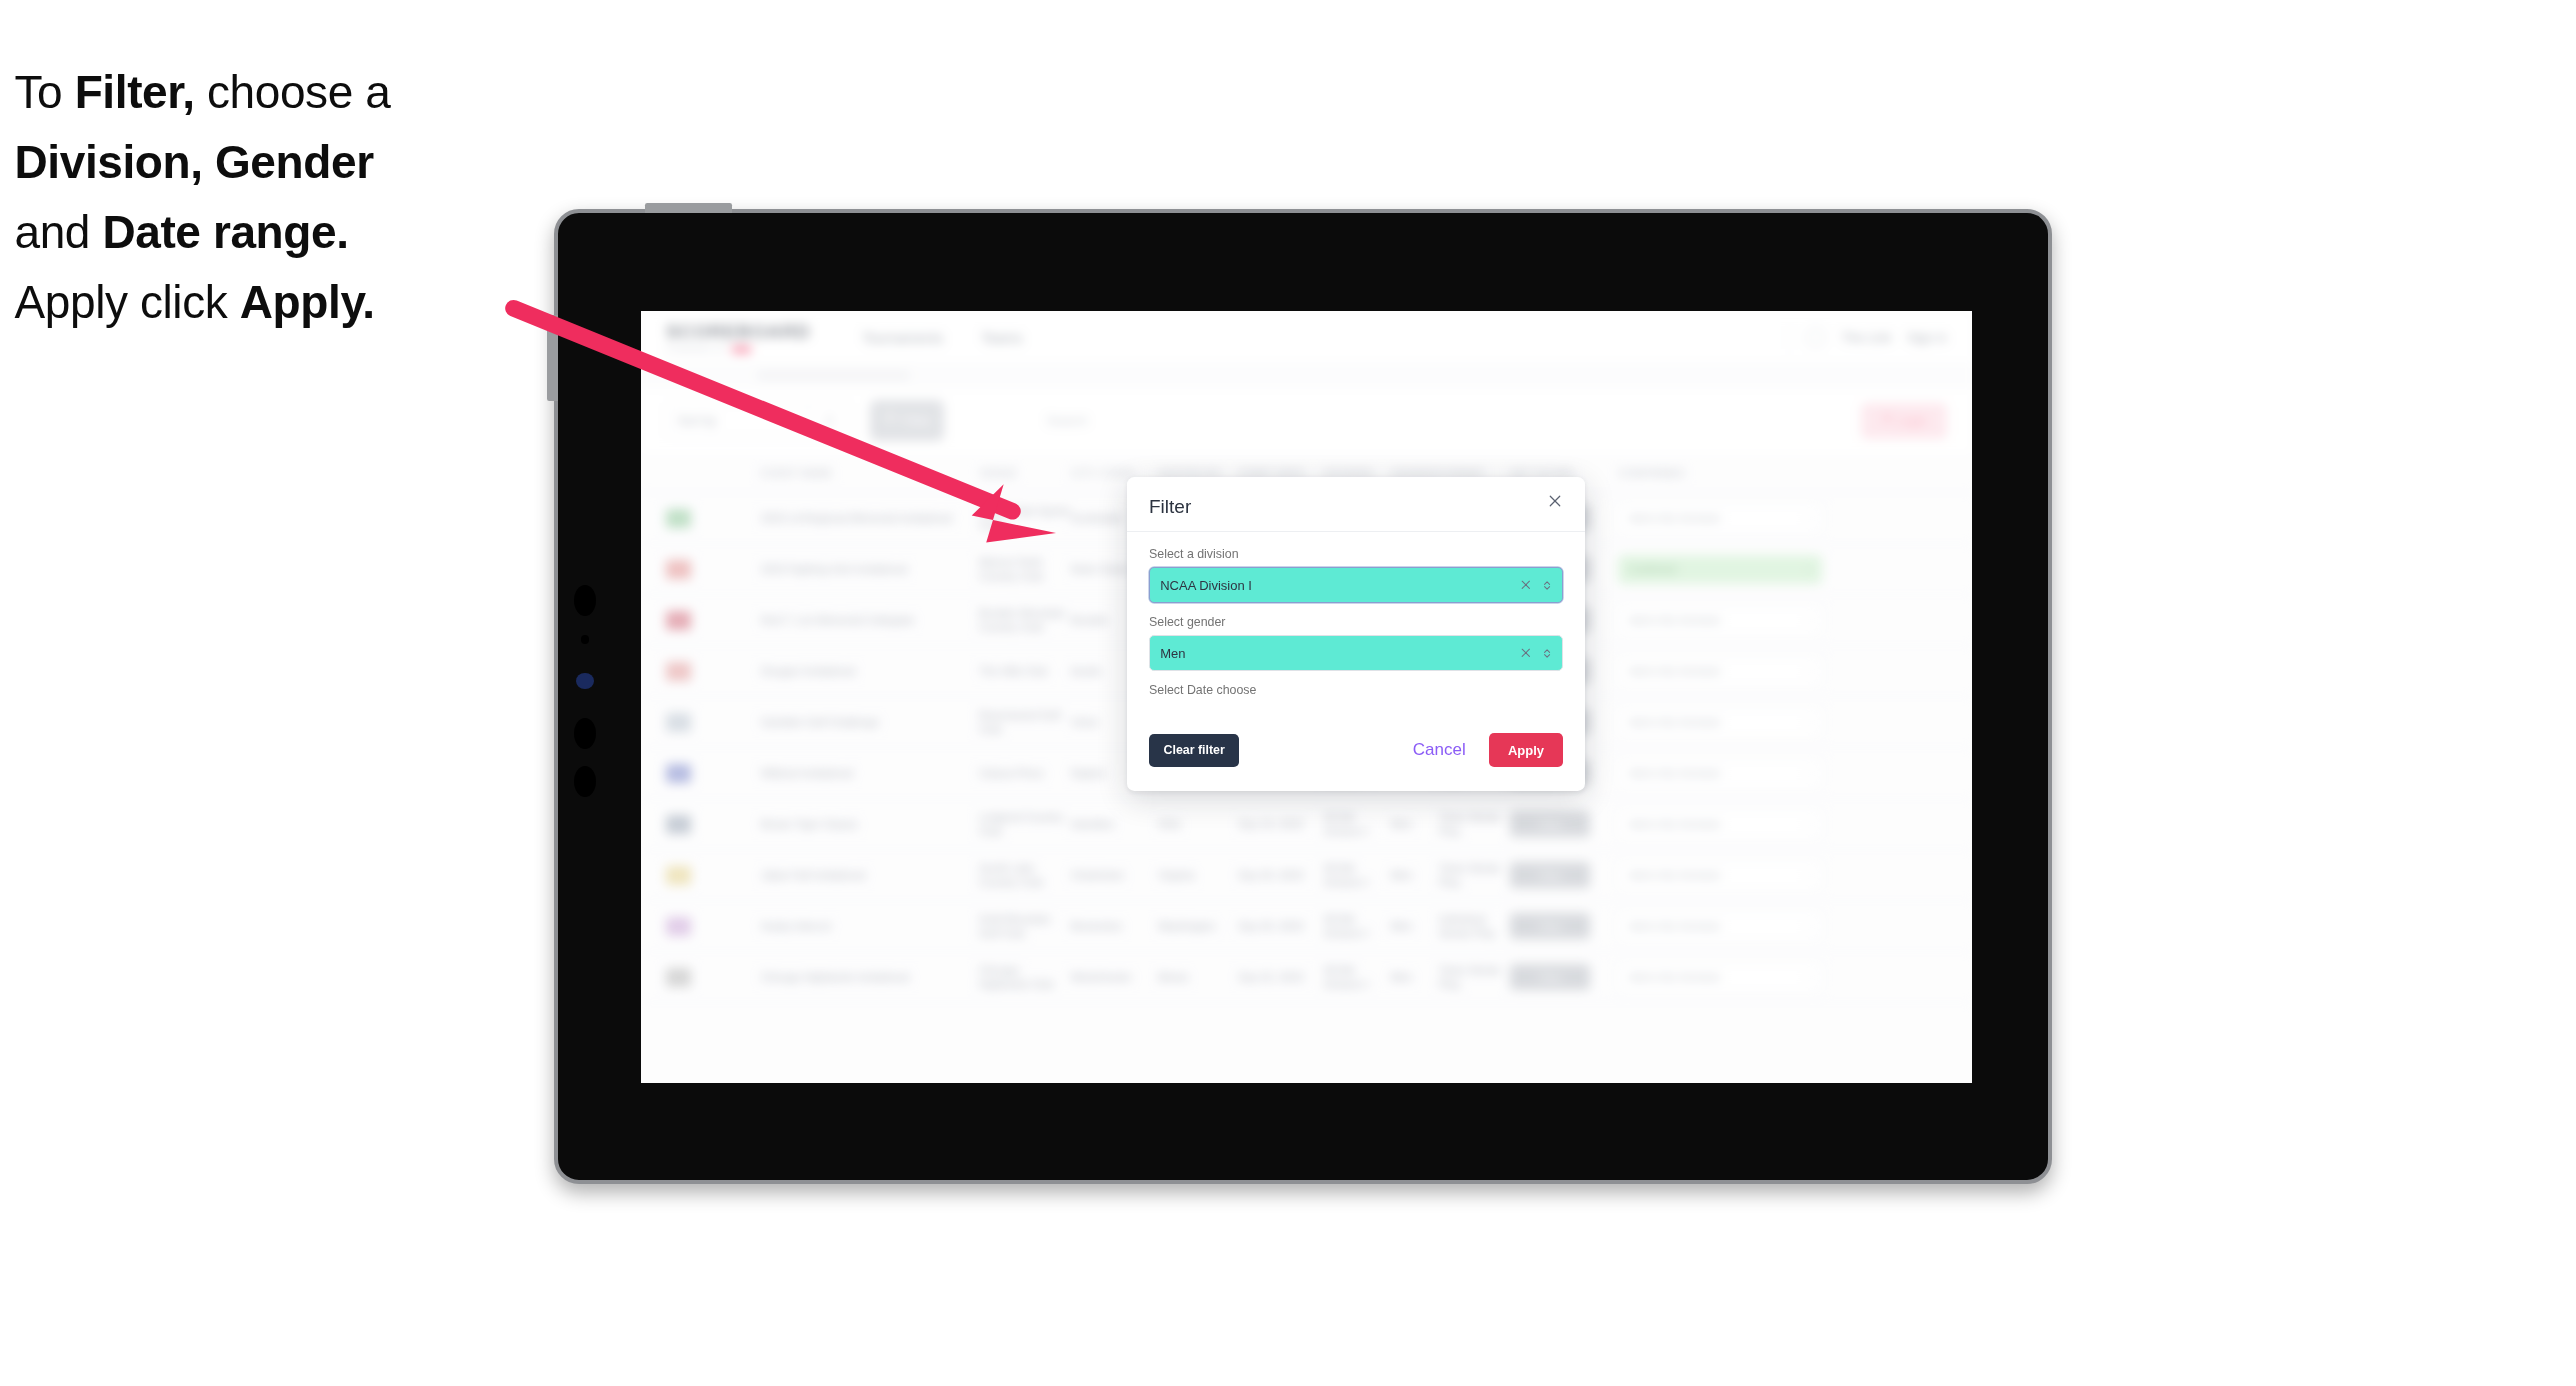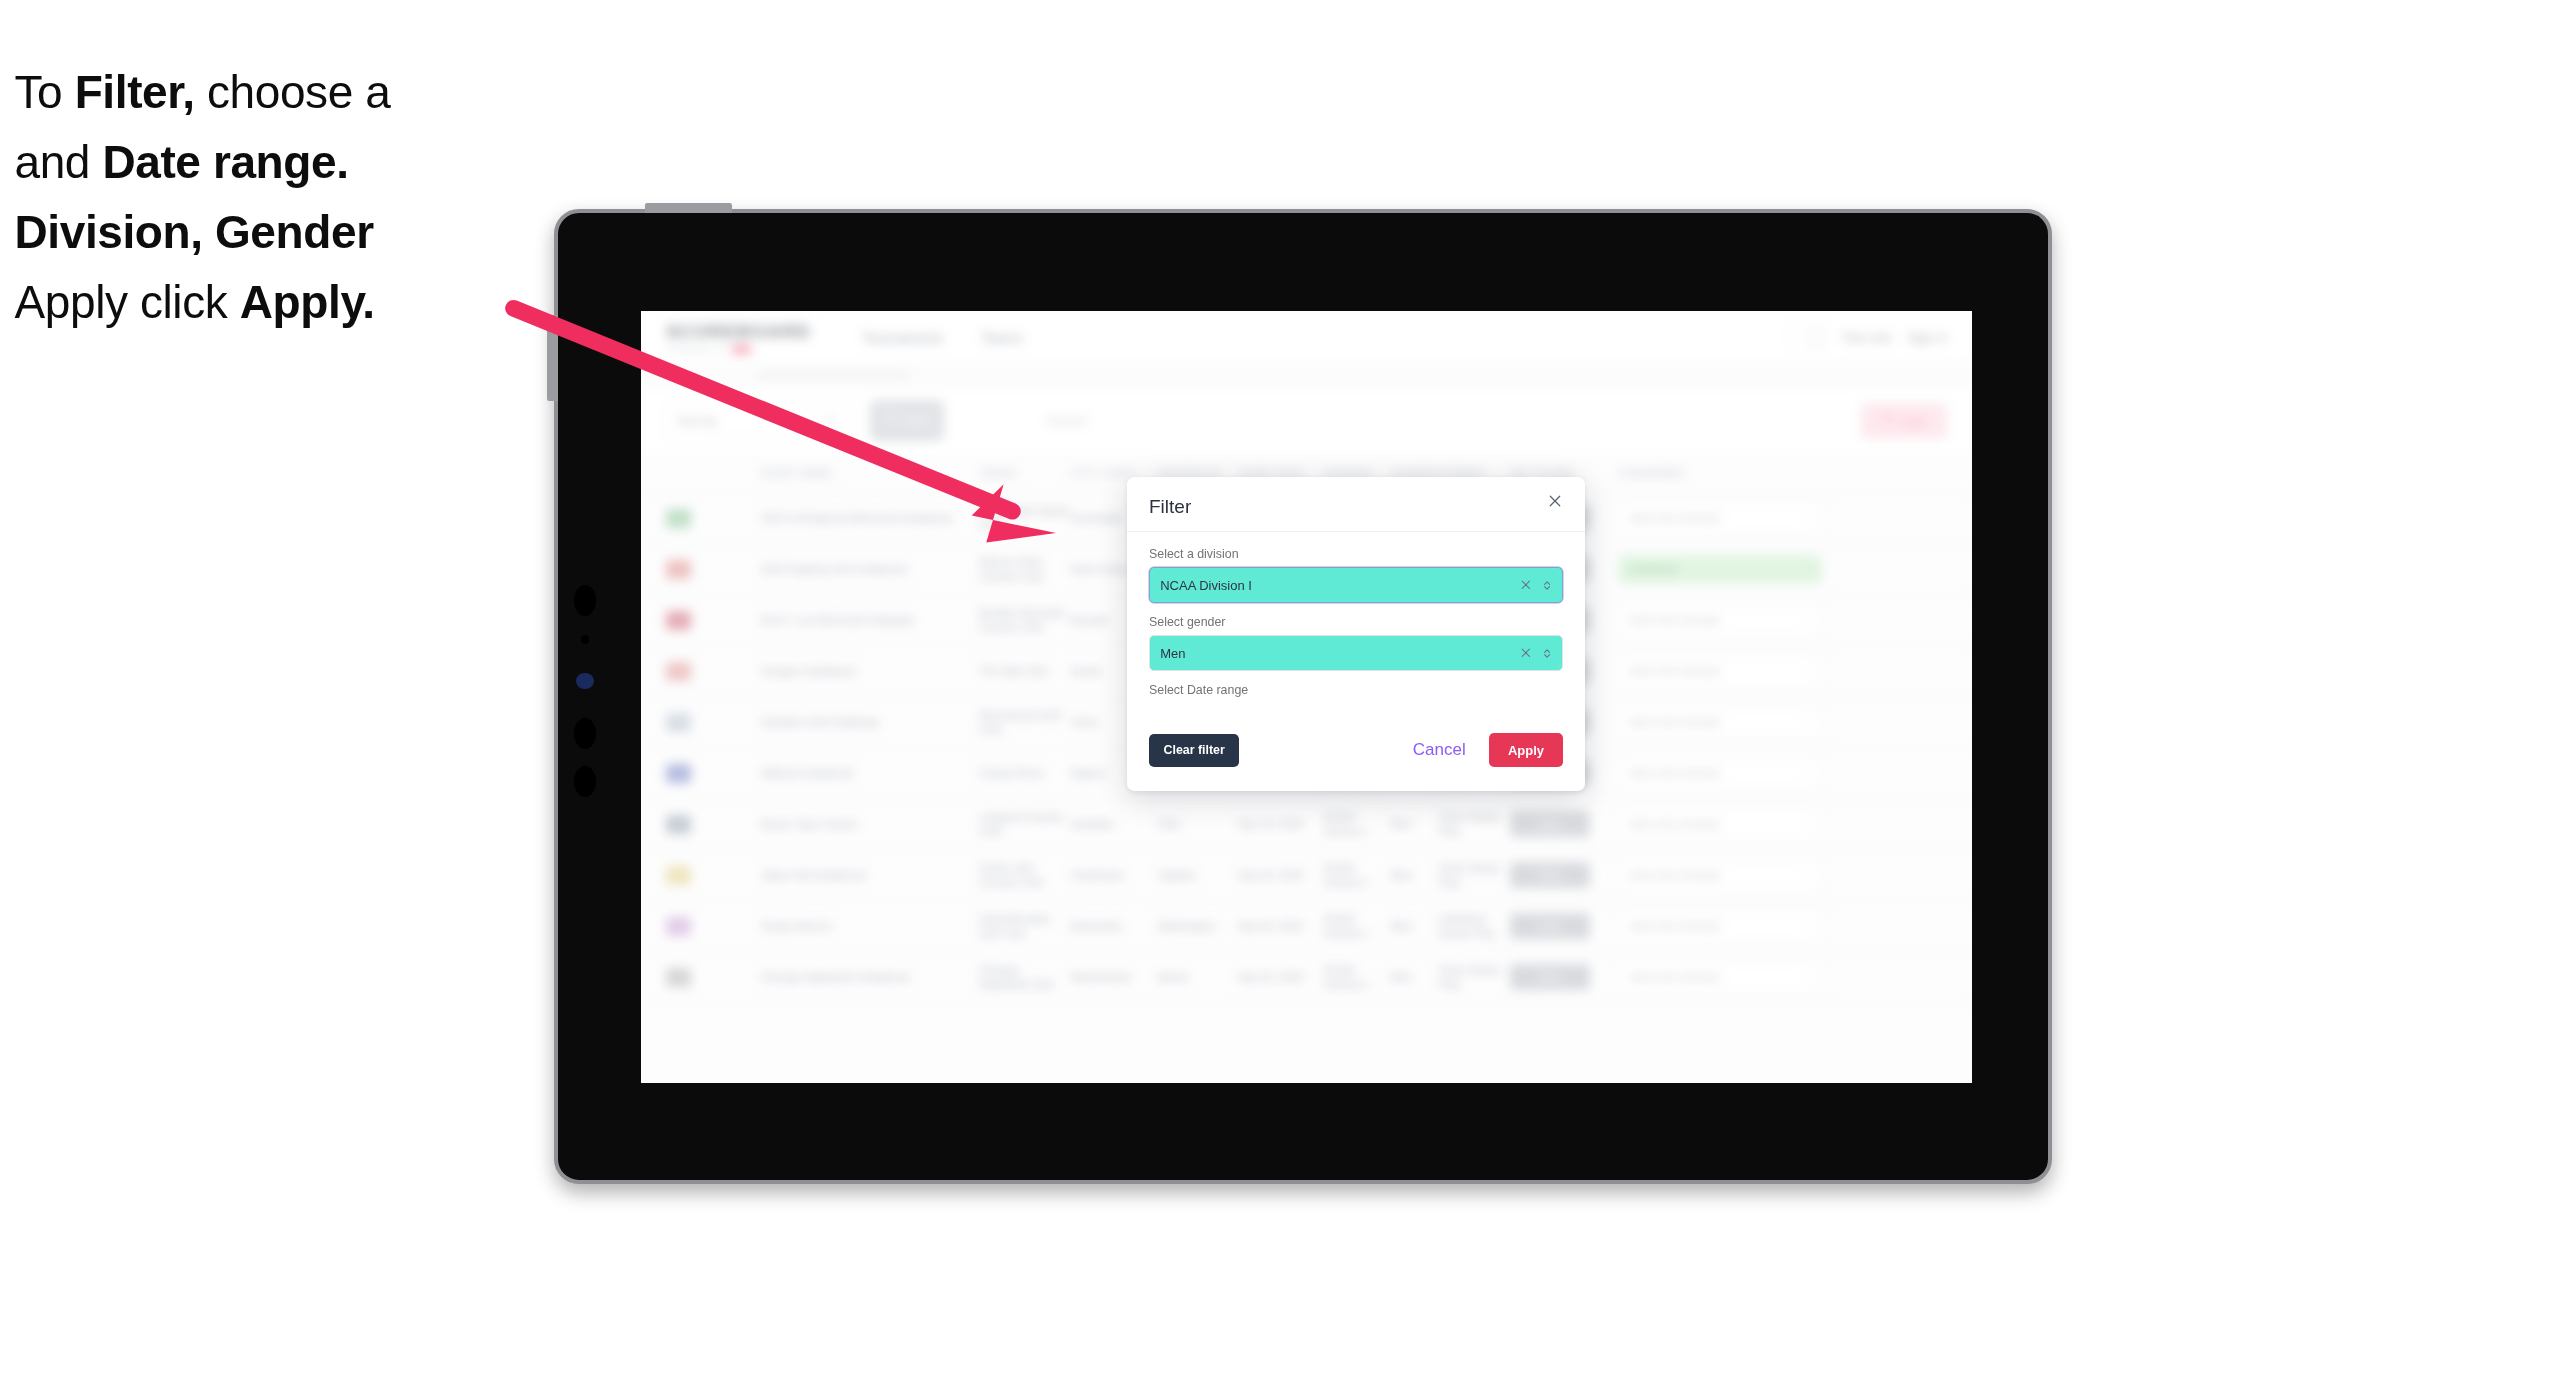--- a/index.html
+++ b/index.html
@@ -210,22 +210,22 @@
     background: #e63757; color: #ffffff; font-size: 13px; font-weight: 700;
     padding: 9.5px 19px; margin-left: 10.2px;
   }
 </style>
 </head>
 <body>
 <div id="stage">
 
 <div id="caption">
   <span class="ln"><span>To </span><span class="b">Filter,</span><span> choose a</span></span>
+  <span class="ln b">Division, Gender</span>
   <span class="ln"><span>and </span><span class="b">Date range.</span></span>
-  <span class="ln b">Division, Gender</span>
   <span class="ln"><span>Apply click </span><span class="b">Apply.</span></span>
 </div>
 
 <div id="tablet">
   <div class="side-btn" id="btn-top"></div>
   <div class="side-btn" id="btn-left"></div>
   <div class="dot" id="dot1"></div>
   <div class="dot" id="dot2"></div>
   <div class="dot" id="dot3"></div>
   <div class="dot" id="dot4"></div>
@@ -541,21 +541,21 @@
             <span class="f-spin">
               <svg width="10.2" height="13" viewBox="0 0 14 18" fill="none">
                     <path d="M3.5 7.5L7 4l3.5 3.5" stroke="#6a7180" stroke-width="1.4" stroke-linecap="round" stroke-linejoin="round"></path>
                     <path d="M3.5 10.5L7 14l3.5-3.5" stroke="#6a7180" stroke-width="1.4" stroke-linecap="round" stroke-linejoin="round"></path>
                   </svg>
             </span>
           </div>
         </div>
 
         <div class="f-group">
-          <div class="f-label">Select Date range</div>
+          <div class="f-label">Select Date choose</div>
         </div>
 
       </div>
 
       <div class="m-foot">
         <button class="btn btn-clear">Clear filter</button>
         <button class="btn btn-cancel">Cancel</button>
         <button class="btn btn-apply">Apply</button>
       </div>
     </div>

